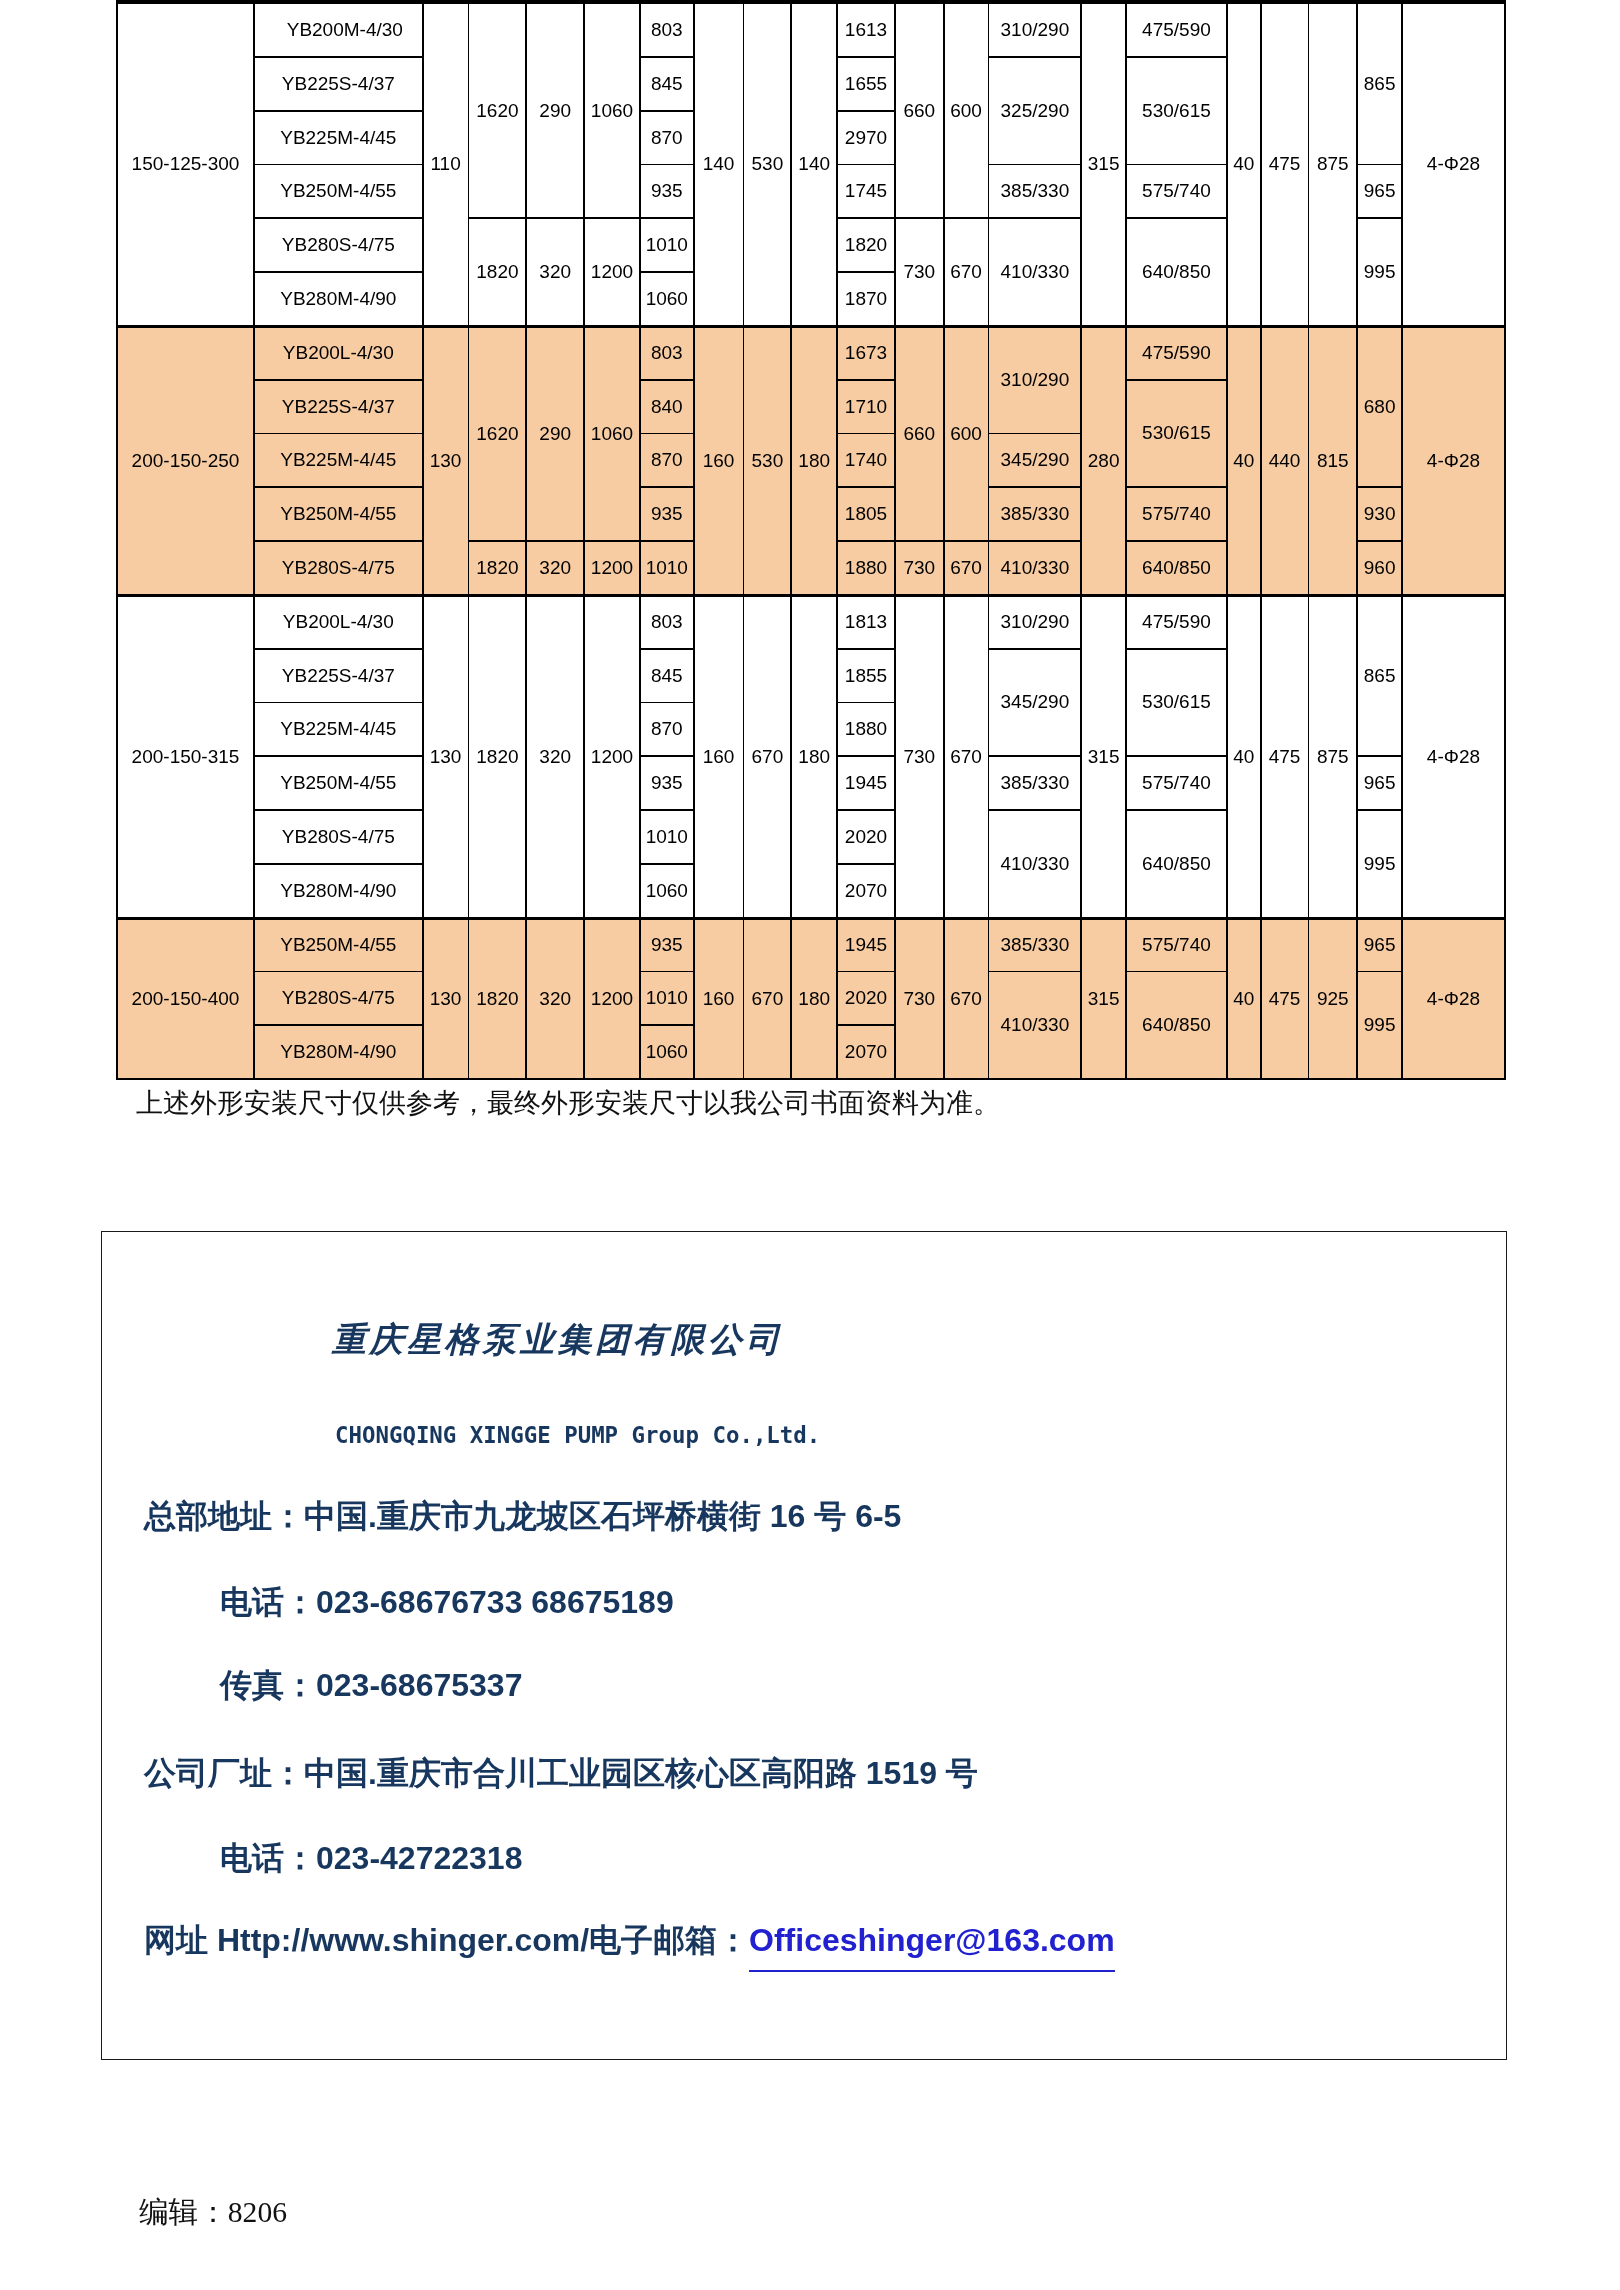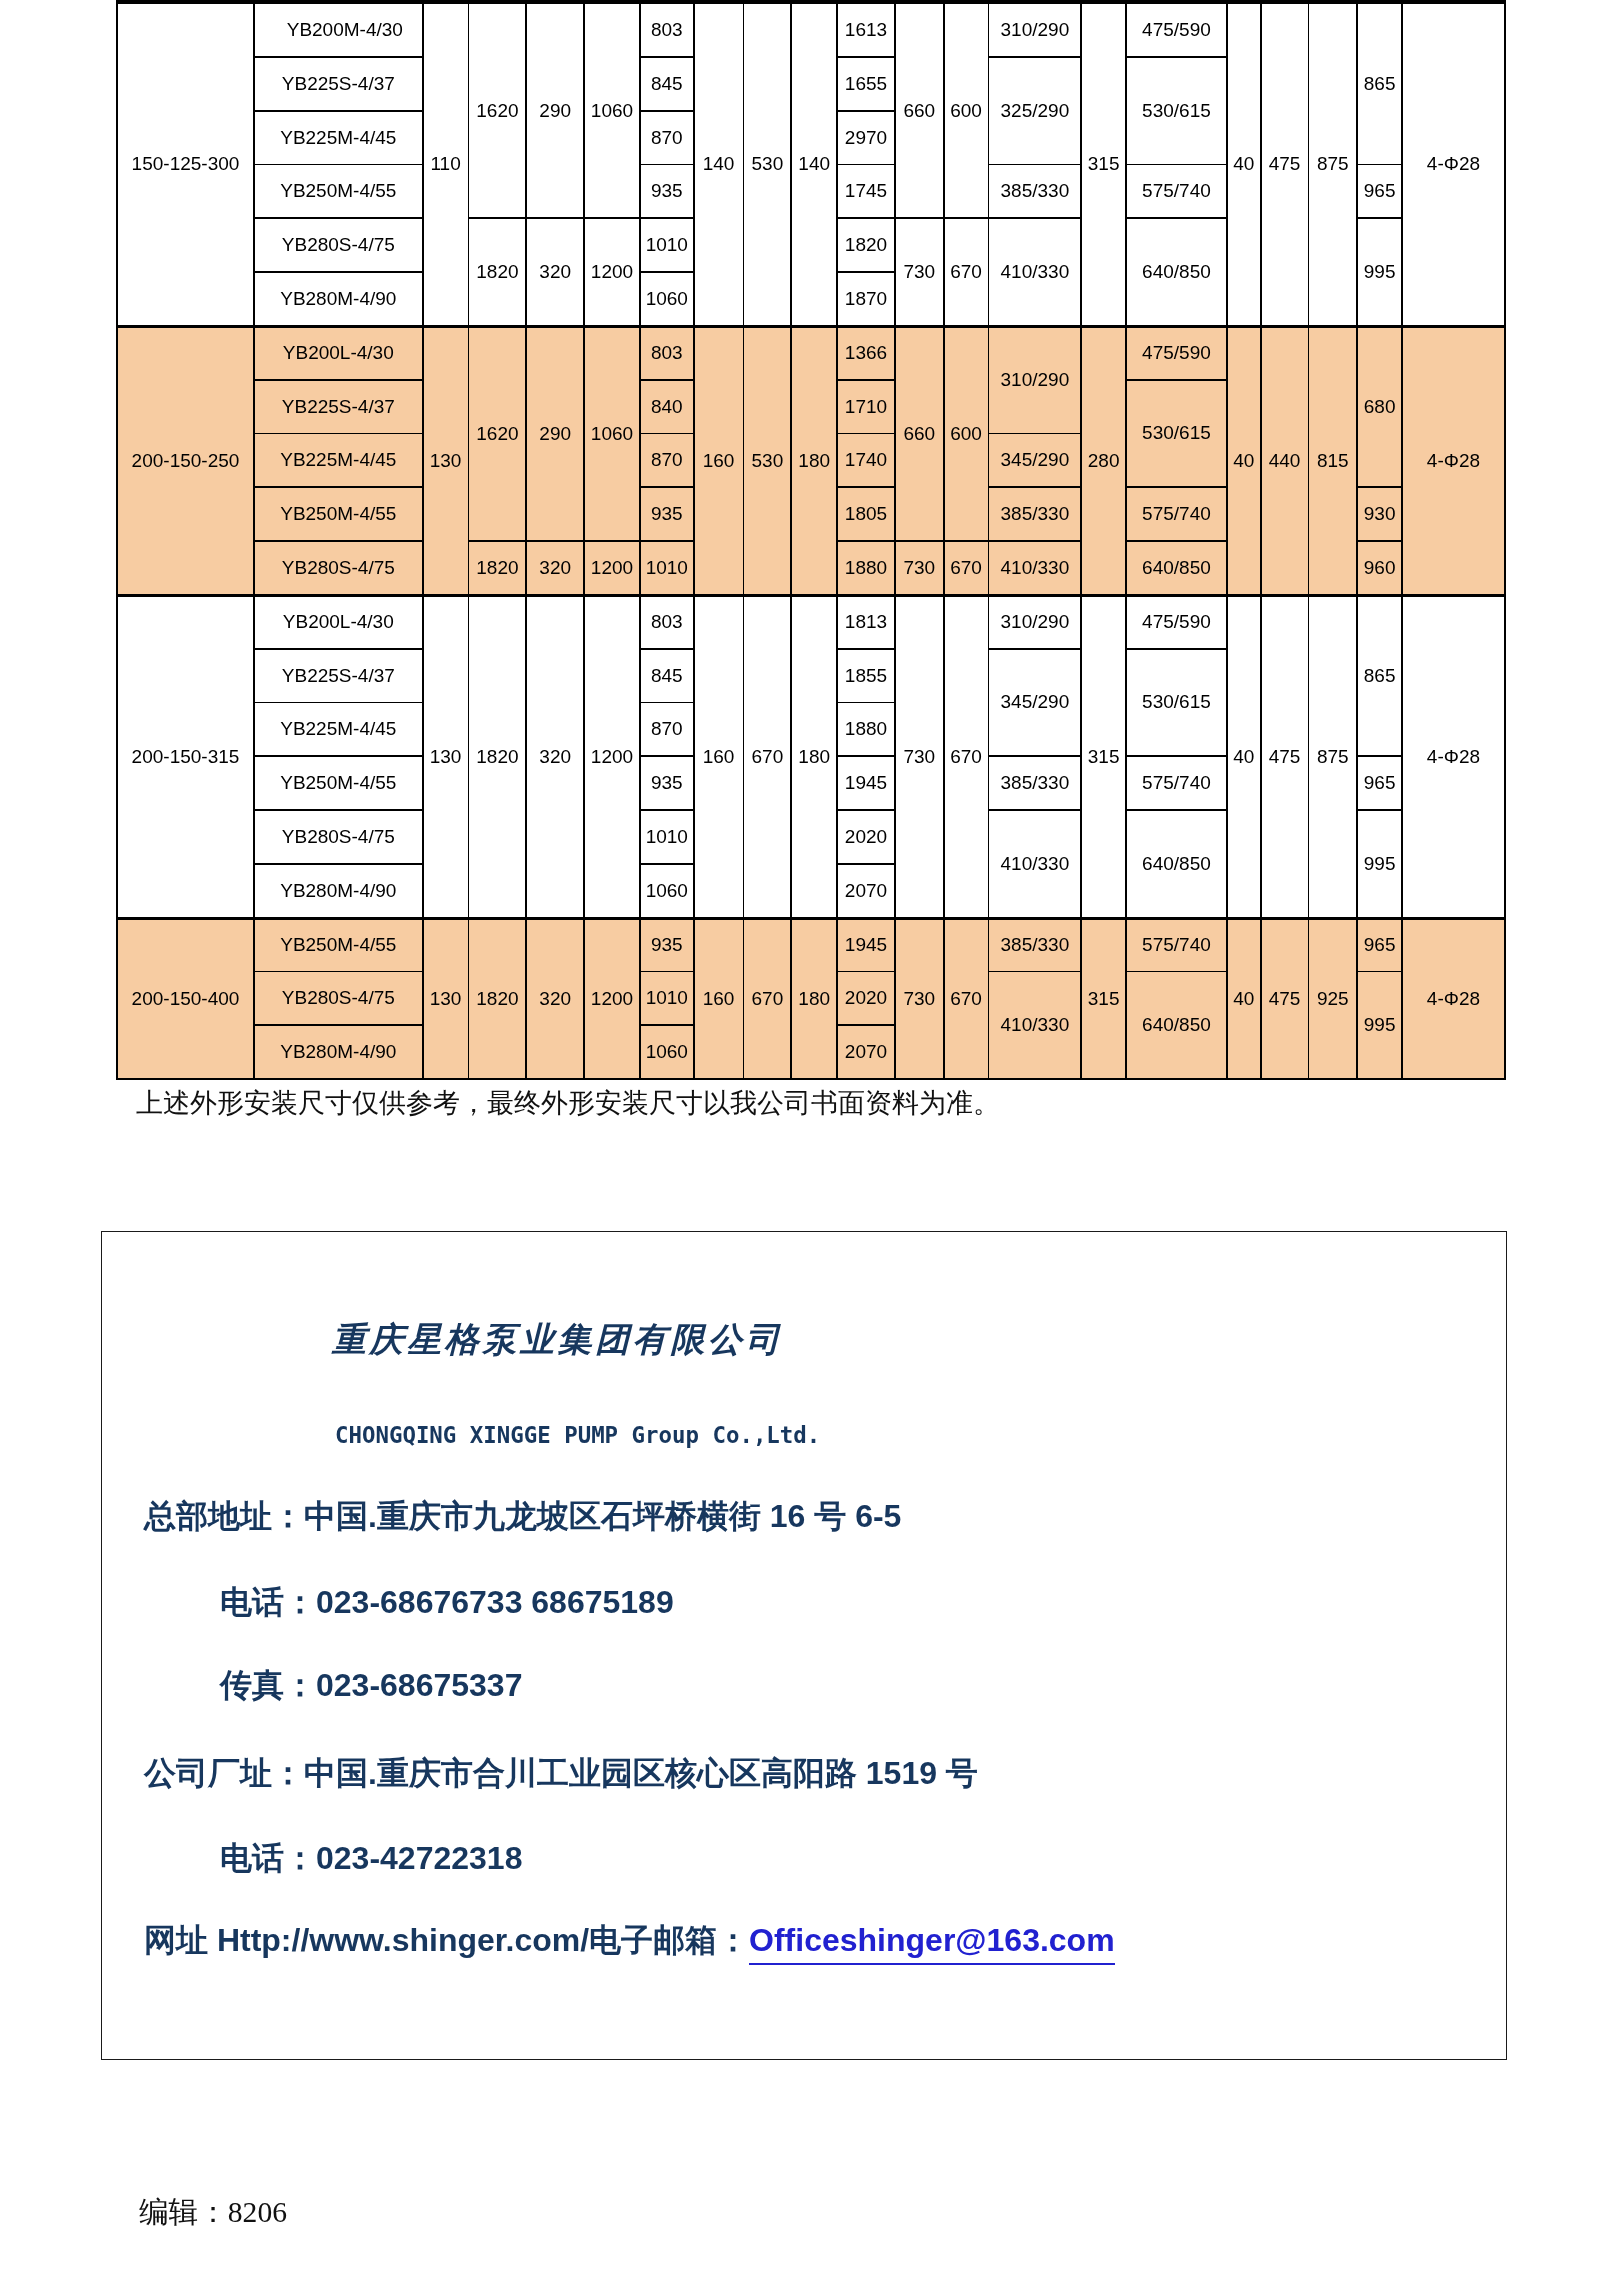--- a/index.html
+++ b/index.html
@@ -63,21 +63,21 @@
   .l0{left:42px;top:263px;}
   .l1{left:118px;top:349px;}
   .l2{left:118px;top:432px;}
   .l3{left:42px;top:520px;}
   .l4{left:118px;top:605px;}
   .lweb{left:42px;top:687px;}
   .lweb .email-label{}
   .email{
     color:var(--linkblue,#2121D0);
     border-bottom:2.7px solid var(--linkblue,#2121D0);
-    padding-bottom:5px;
+    padding-bottom:12px;
     cursor:pointer;
   }
   
   .editor{
     position:absolute;left:139px;top:2192px;
     font-family:"Liberation Serif", serif;
     font-size:29.6px;color:#111;
   }
 </style>
 </head>
@@ -149,21 +149,21 @@
       <div class="cell peach gstart" style="grid-area: 7 / 6 / span 4;">1060</div>
       <div class="cell peach" style="grid-area: 11 / 6 / span 1;">1200</div>
       <div class="cell peach gstart" style="grid-area: 7 / 7 / span 1;">803</div>
       <div class="cell peach" style="grid-area: 8 / 7 / span 1;">840</div>
       <div class="cell peach" style="grid-area: 9 / 7 / span 1;">870</div>
       <div class="cell peach" style="grid-area: 10 / 7 / span 1;">935</div>
       <div class="cell peach" style="grid-area: 11 / 7 / span 1;">1010</div>
       <div class="cell peach gstart" style="grid-area: 7 / 8 / span 5;">160</div>
       <div class="cell peach gstart" style="grid-area: 7 / 9 / span 5;">530</div>
       <div class="cell peach gstart" style="grid-area: 7 / 10 / span 5;">180</div>
-      <div class="cell peach gstart" style="grid-area: 7 / 11 / span 1;">1366</div>
+      <div class="cell peach gstart" style="grid-area: 7 / 11 / span 1;">1673</div>
       <div class="cell peach" style="grid-area: 8 / 11 / span 1;">1710</div>
       <div class="cell peach" style="grid-area: 9 / 11 / span 1;">1740</div>
       <div class="cell peach" style="grid-area: 10 / 11 / span 1;">1805</div>
       <div class="cell peach" style="grid-area: 11 / 11 / span 1;">1880</div>
       <div class="cell peach gstart" style="grid-area: 7 / 12 / span 4;">660</div>
       <div class="cell peach" style="grid-area: 11 / 12 / span 1;">730</div>
       <div class="cell peach gstart" style="grid-area: 7 / 13 / span 4;">600</div>
       <div class="cell peach" style="grid-area: 11 / 13 / span 1;">670</div>
       <div class="cell peach gstart" style="grid-area: 7 / 14 / span 2;">310/290</div>
       <div class="cell peach" style="grid-area: 9 / 14 / span 1;">345/290</div>

